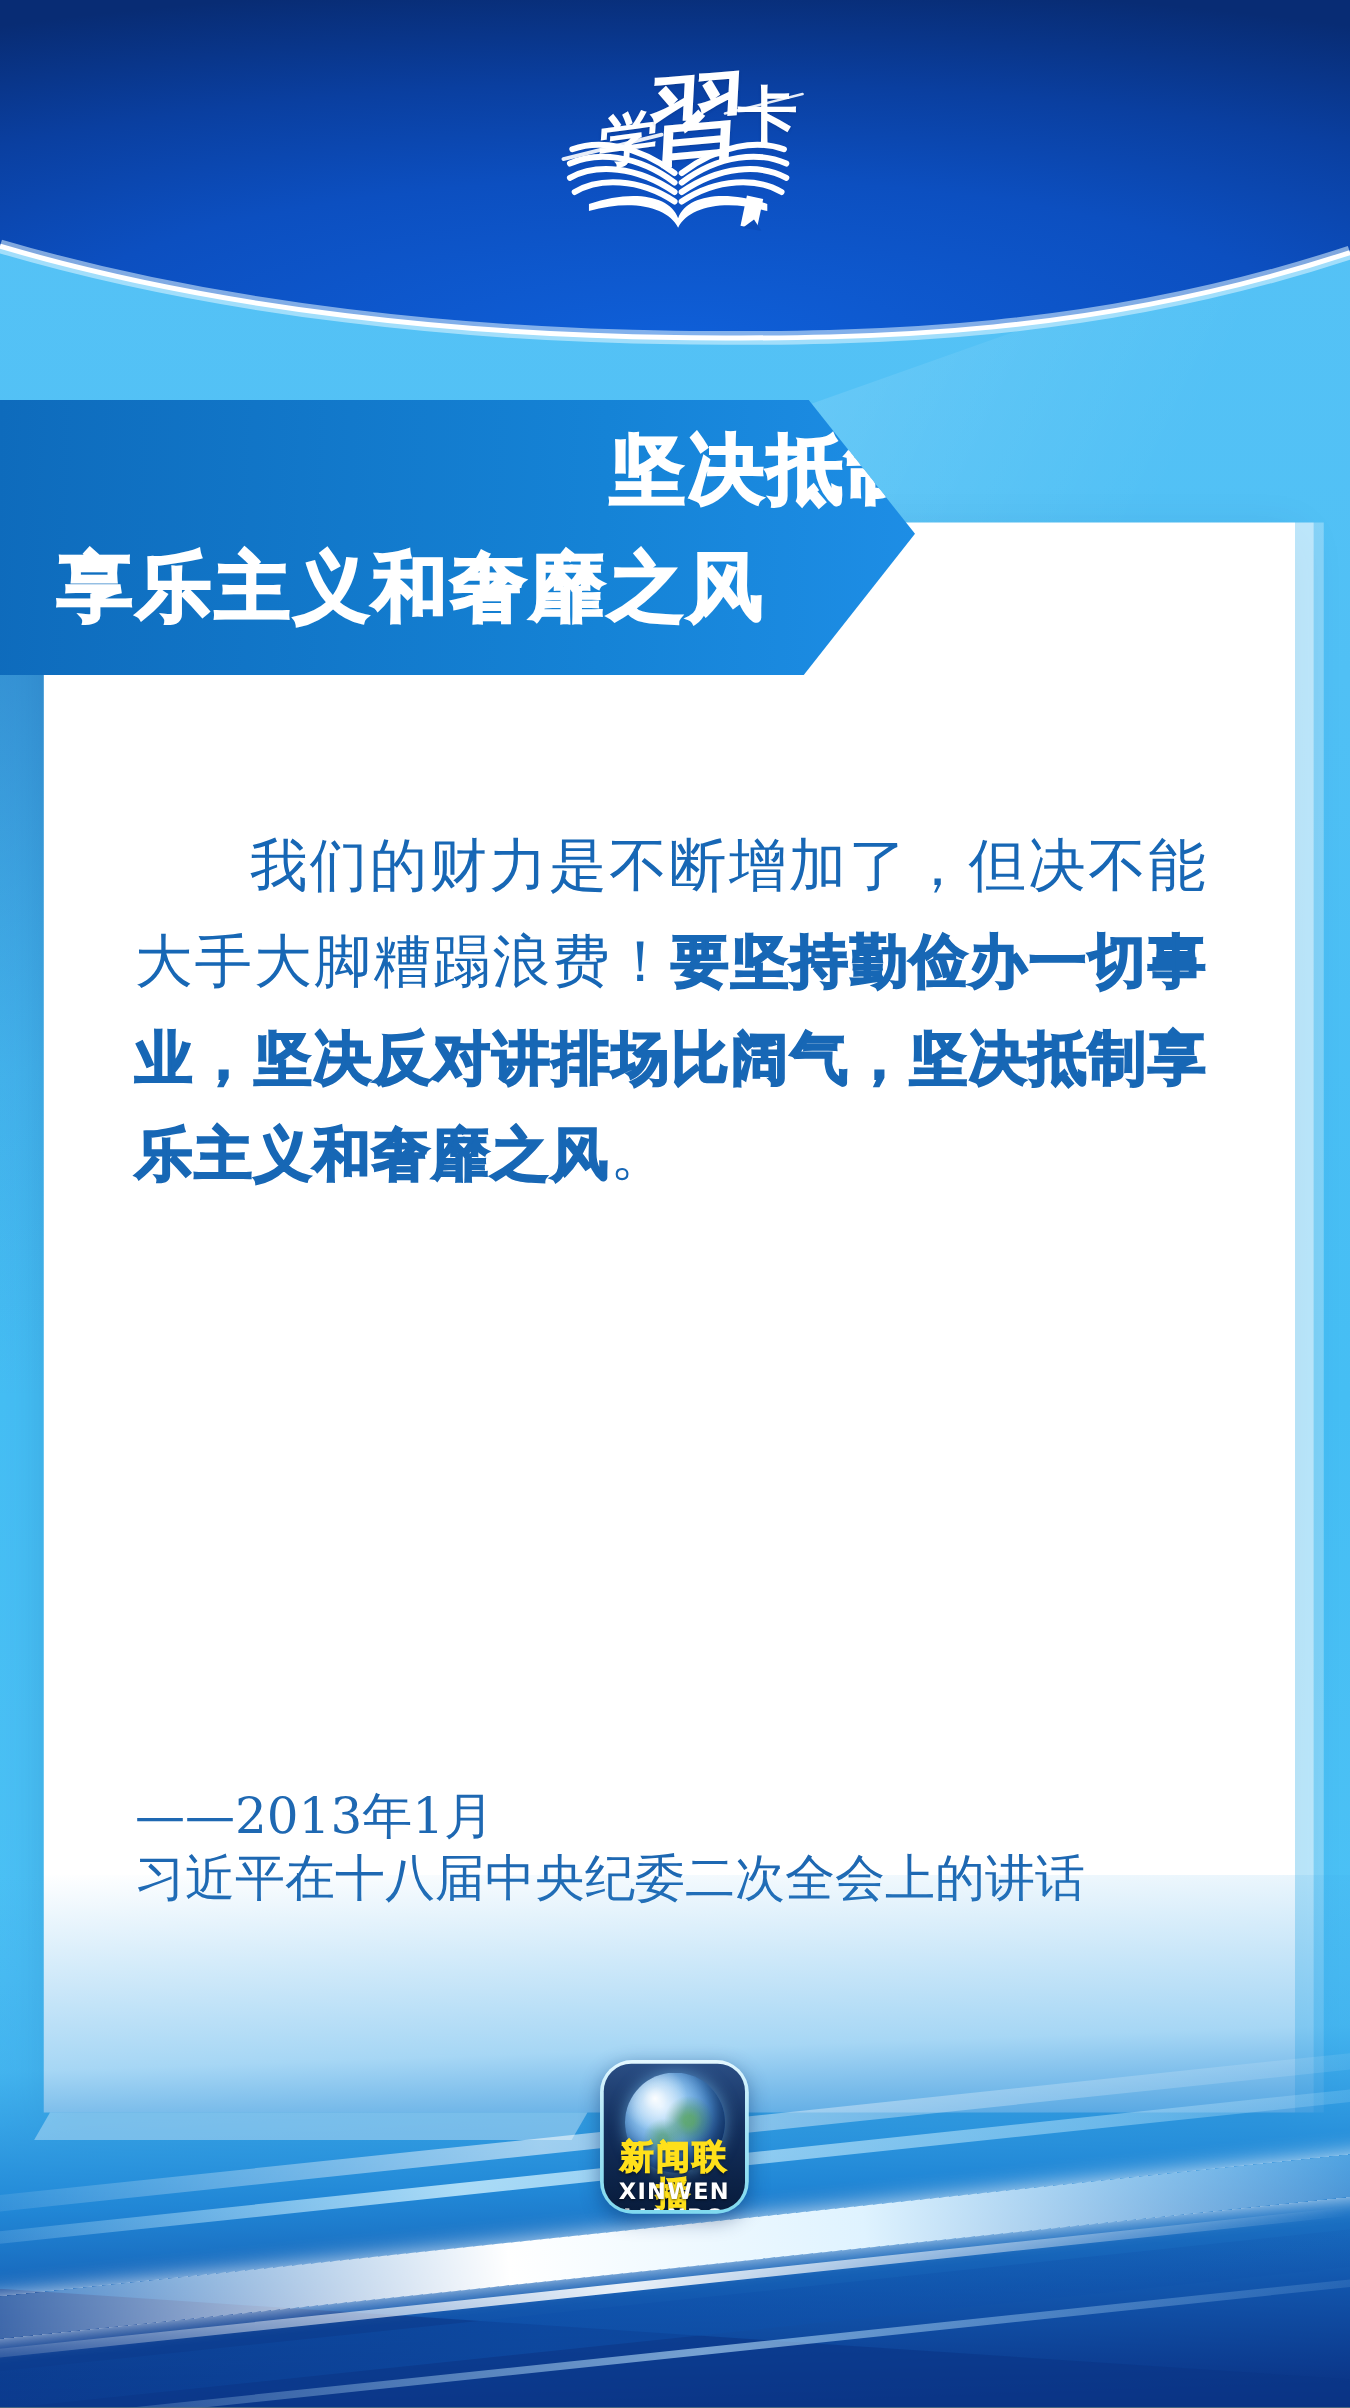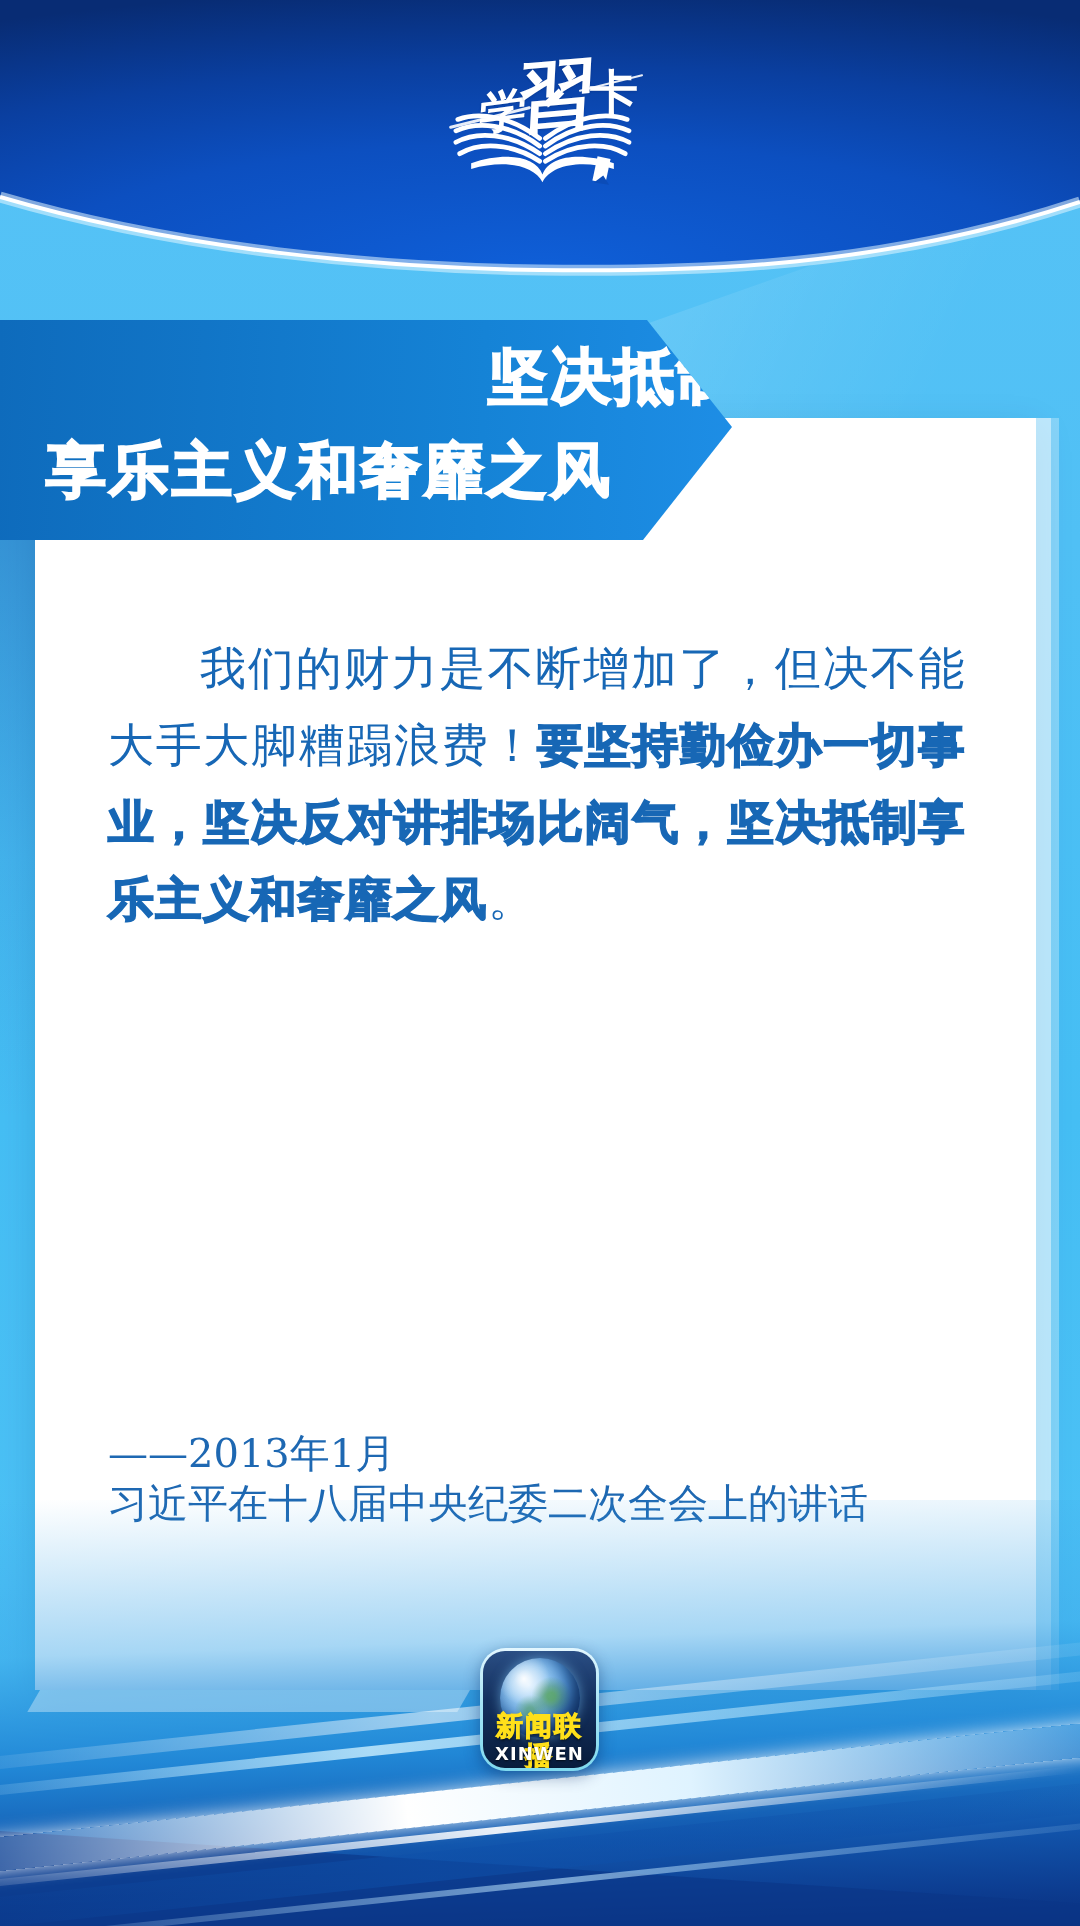--- a/index.html
+++ b/index.html
@@ -40,21 +40,21 @@
   
   .card{position:absolute;left:35px;top:418px;width:1001px;height:1272px;background:#ffffff;
     box-shadow:0 12px 34px rgba(10,60,130,.18);}
   .card-strip1{position:absolute;left:1036px;top:418px;width:15px;height:1272px;background:rgba(255,255,255,.62);}
   .card-strip2{position:absolute;left:1051px;top:418px;width:8px;height:1272px;background:rgba(255,255,255,.30);}
   .under-strip{position:absolute;left:40px;top:1690px;width:430px;height:22px;background:rgba(255,255,255,.35);
     transform:skewX(-30deg);transform-origin:left top;}
   .left-shade{position:absolute;left:0;top:540px;width:35px;height:580px;
     background:linear-gradient(180deg,rgba(14,80,165,.40) 0%,rgba(14,80,165,.12) 55%,rgba(14,80,165,0) 100%);}
   
-  .quote{position:absolute;left:108px;top:630px;width:858px;color:#1767b5;
+  .quote{position:absolute;left:108px;top:654px;width:858px;color:#1767b5;
     font-size:46px;line-height:77px;letter-spacing:1.5px;text-align:justify;}
   .quote p{margin:0;text-indent:2em;}
   .quote p + p{margin-top:57px;}
   .quote span.b{font-weight:900;-webkit-text-stroke:1.6px #1767b5;}
   
   .attribution{position:absolute;left:108px;top:1428px;width:858px;text-align:left;
     font-family:"DejaVu Serif","Liberation Serif",serif;color:#1e68b2;font-size:40px;line-height:50px;
     padding-right:10px;box-sizing:border-box;}
   
   .bottom-base{position:absolute;left:0;top:1500px;width:1080px;height:426px;

